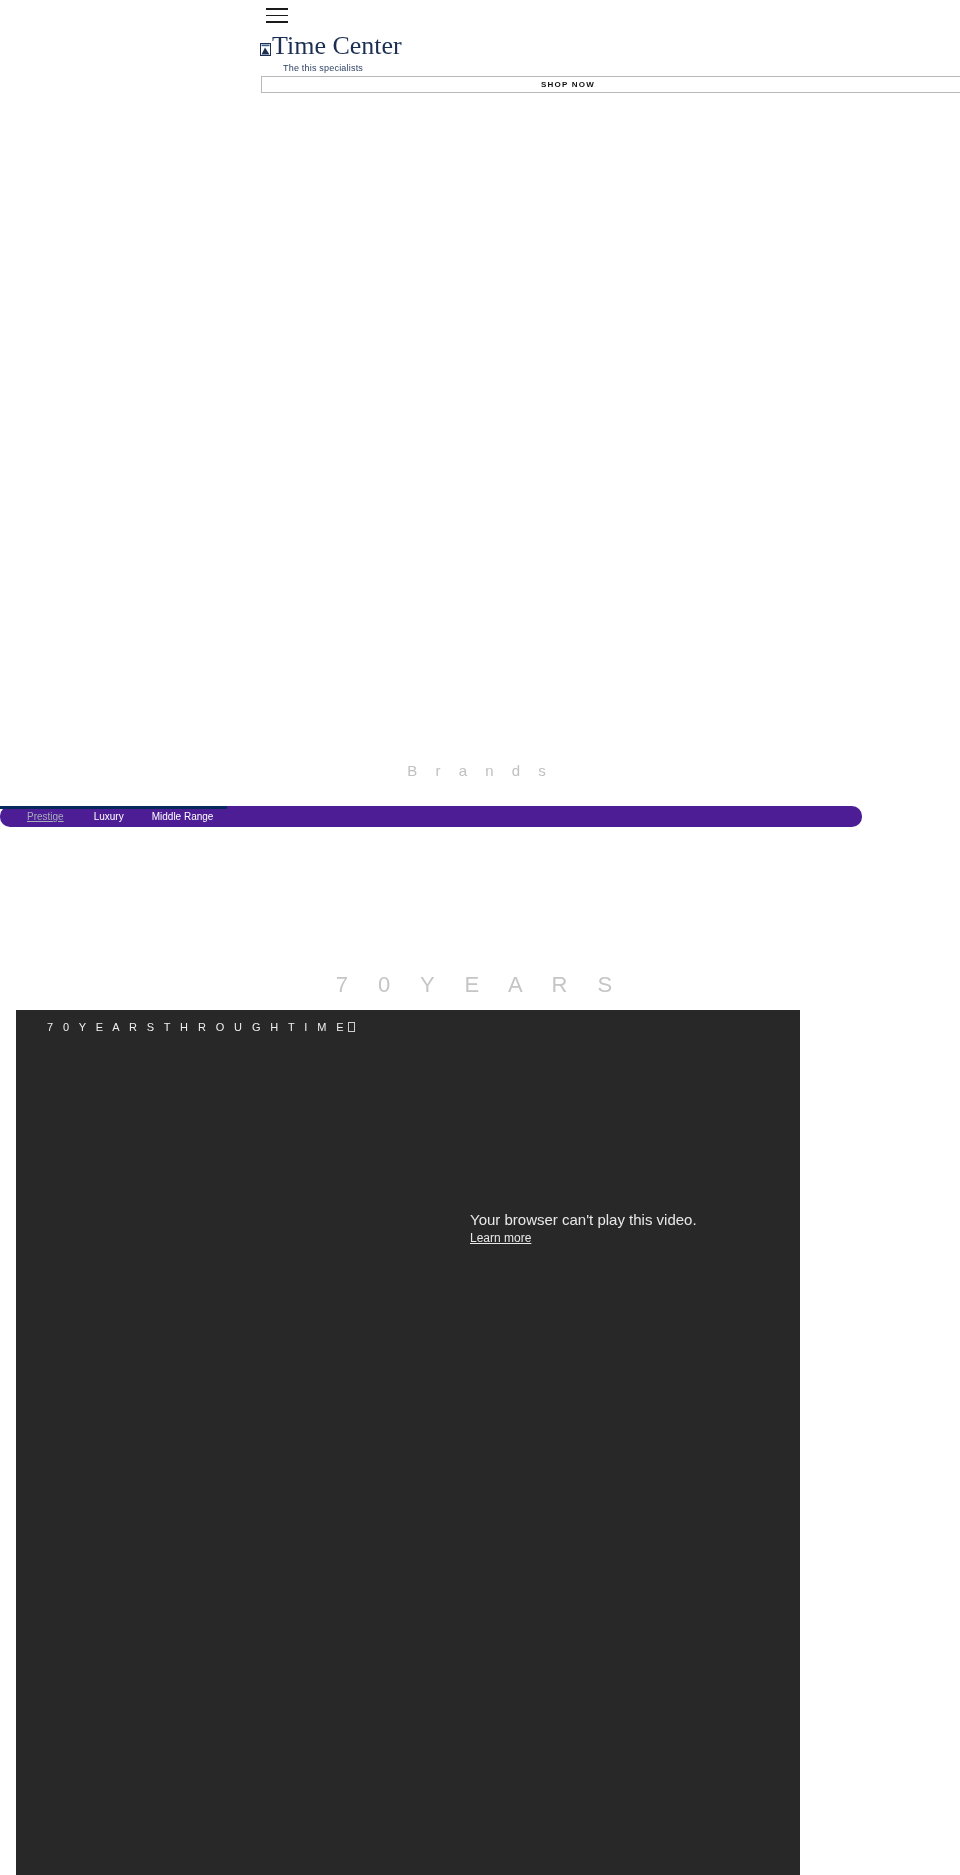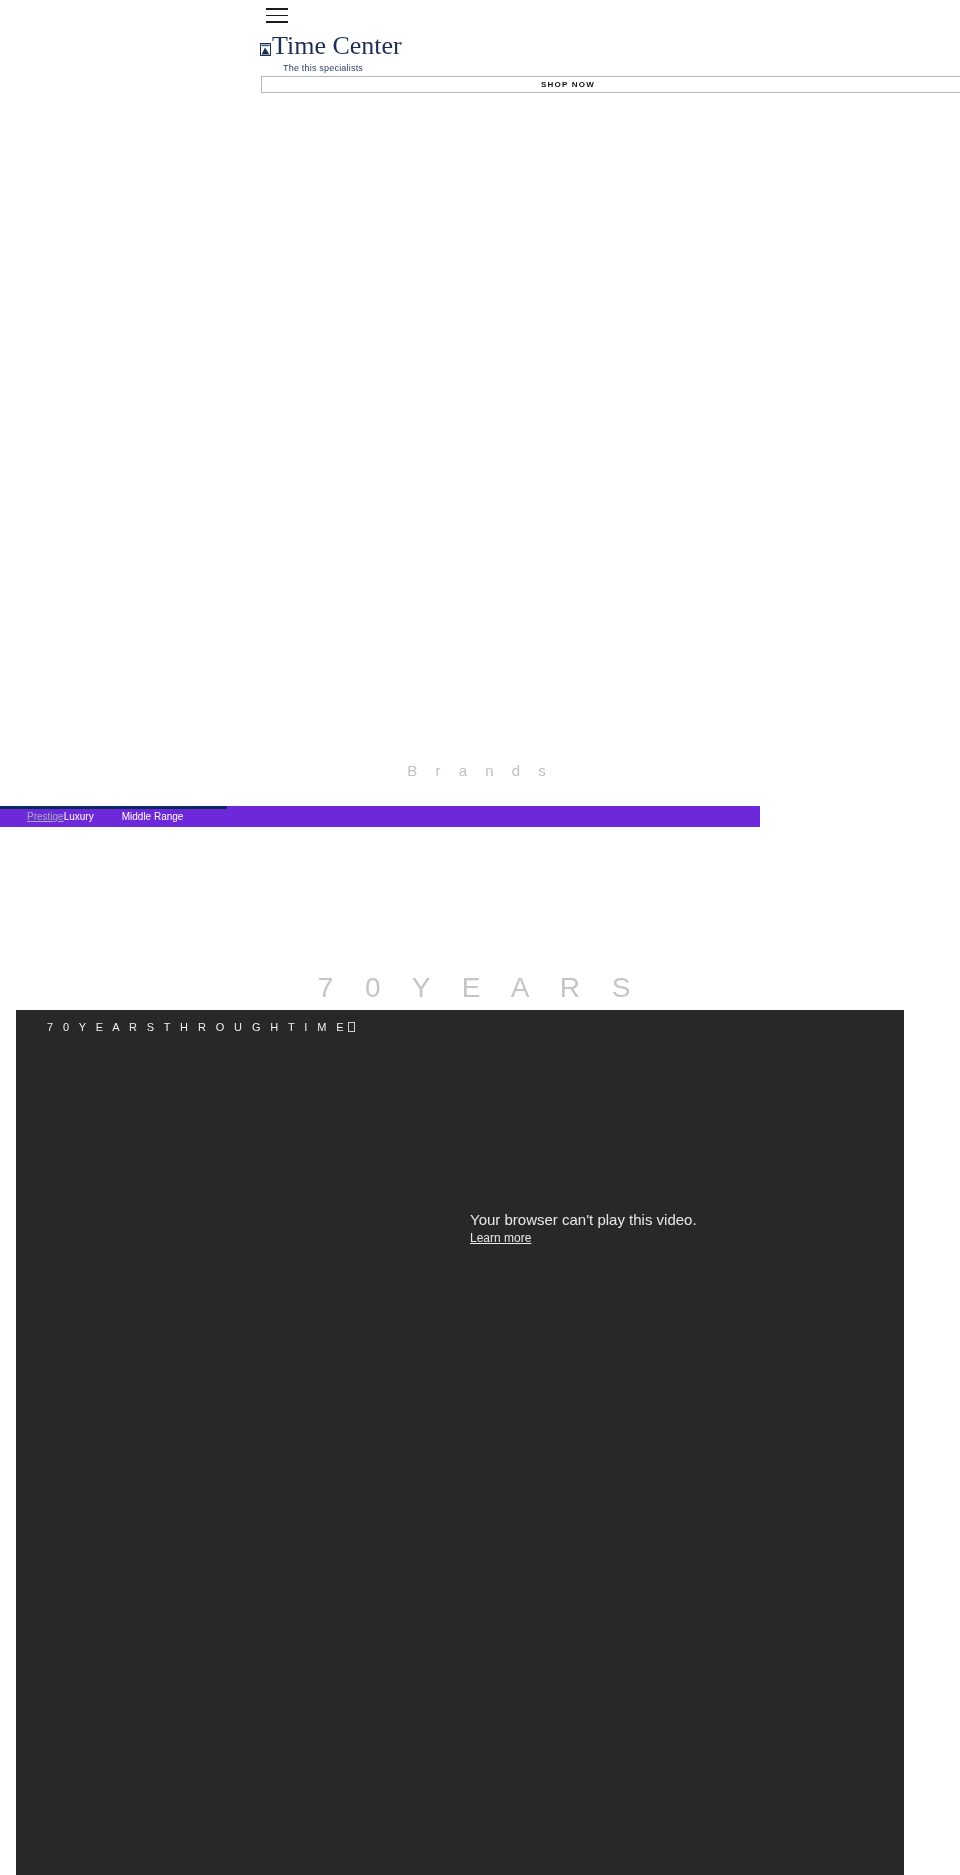--- a/index.html
+++ b/index.html
@@ -123,23 +123,24 @@
     letter-spacing: 7px;
     font-weight: 400;
     white-space: nowrap;
   }
 
   
   .brandnav {
     position: absolute;
     left: 0;
     top: 806px;
-    width: 760px;
+    width: 862px;
     height: 21px;
-    background: #6d28d9;
+    background: #4c1d95;
+    border-radius: 10px;
   }
   .brandnav-top-accent {
     position: absolute;
     left: 0;
     top: 0;
     width: 227px;
     height: 3px;
     background: #062a5c;
   }
   .brandnav-items {
@@ -153,21 +154,21 @@
   .brandnav-item {
     font-family: "Liberation Sans", sans-serif;
     font-size: 10px;
     color: #ffffff;
     white-space: nowrap;
     cursor: pointer;
     padding: 0 0;
     line-height: 21px;
   }
   .brandnav-item.first { margin-left: 27px; }
-  .brandnav-item.mid { }
+  .brandnav-item.mid { margin-left: 30px; }
   .brandnav-item.last { margin-left: 28px; }
   .brandnav-item.active {
     color: #a7adb8;
     text-decoration: underline;
   }
 
   
   .years-section {
     position: absolute;
     left: 0;
@@ -176,32 +177,32 @@
     height: 183px;
     background: #ffffff;
   }
   .years-title {
     position: absolute;
     left: 0;
     top: 145px;
     width: 960px;
     text-align: center;
     font-family: "Liberation Sans", sans-serif;
-    font-size: 28px;
+    font-size: 22px;
     color: #c5c5c5;
     letter-spacing: 12px;
     white-space: nowrap;
   }
 
   
   .video-panel {
     position: absolute;
     left: 16px;
     top: 1010px;
-    width: 888px;
+    width: 784px;
     height: 865px;
     background: #282828;
     overflow: hidden;
   }
   .video-heading {
     position: absolute;
     left: 31px;
     top: 11px;
     font-family: "Liberation Sans", sans-serif;
     font-size: 11px;

